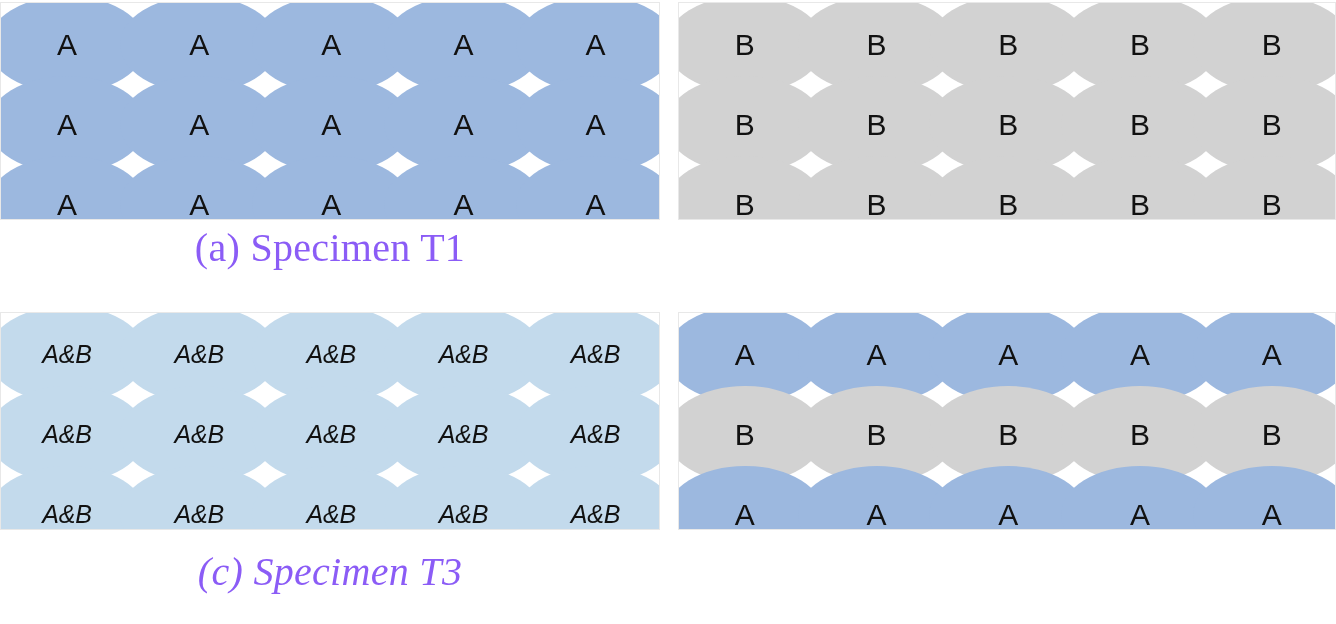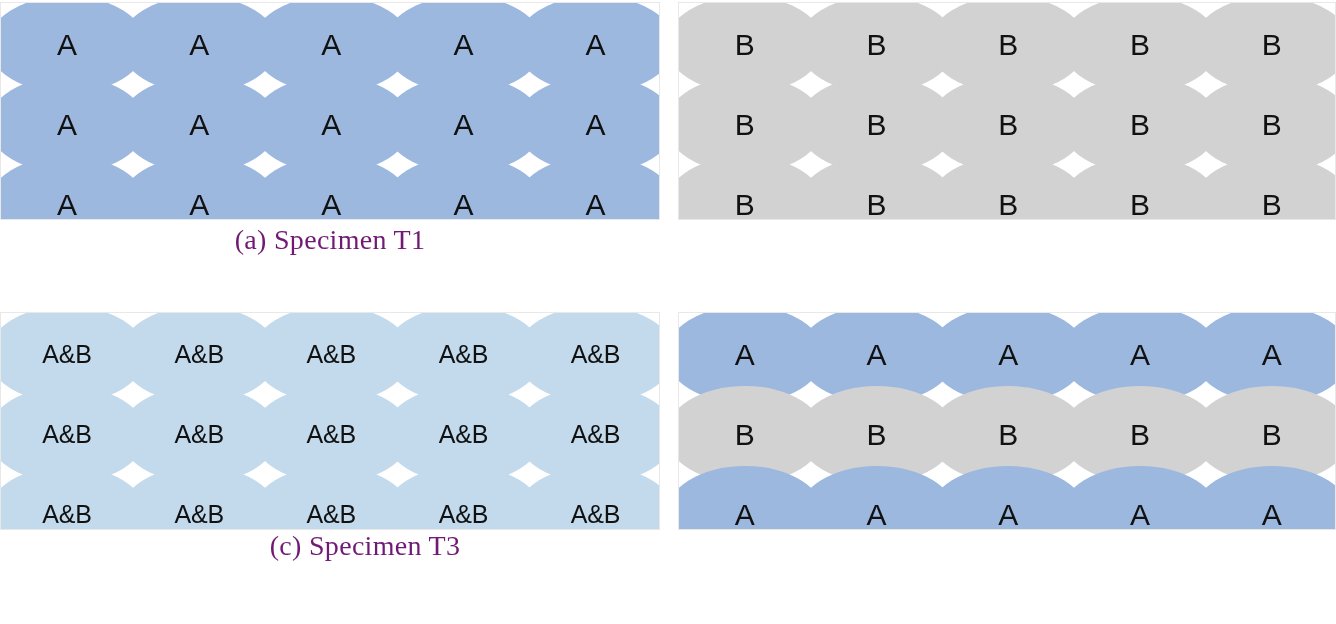--- a/index.html
+++ b/index.html
@@ -19,21 +19,21 @@
     width: 1336px;
     height: 624px;
     background: #ffffff;
   }
   .panel-cell {
     position: absolute;
   }
   
   #cell-a { left: 0px;   top: 2px;   width: 660px; height: 308px; }
   #cell-b { left: 678px; top: 2px;   width: 658px; height: 308px; }
-  #cell-c { left: 0px;   top: 312px; width: 660px; height: 310px; }
+  #cell-c { left: 0px;   top: 312px; width: 660px; height: 310px; font-style: italic; }
   #cell-d { left: 678px; top: 312px; width: 658px; height: 310px; }
 
   .panel-box {
     position: relative;
     width: 100%;
     height: 218px;
     box-sizing: border-box;
     border: 1.5px solid #e8e8e8;
     background: #ffffff;
     overflow: hidden;
@@ -69,25 +69,25 @@
     font-weight: 400;
     letter-spacing: -0.2px;
   }
   .caption {
     position: absolute;
     left: 0;
     top: 222px;
     width: 100%;
     text-align: center;
     font-family: "Liberation Serif", serif;
-    font-size: 28px;
-    color: #701a75;
+    font-size: 40px;
+    color: #8b5cf6;
     letter-spacing: 0.3px;
   }
-  #cell-c .caption, #cell-d .caption { top: 218px; margin-left: 35px; }
+  #cell-c .caption, #cell-d .caption { top: 236px; }
 </style>
 </head>
 <body>
 
 <div class="figure">
 
   <div class="panel-cell" id="cell-a">
     <div class="panel-box">
       <div class="ellipse-layer">
           <div class="ellipse" style="width: 158.554px; height: 97.6px; left: -13.2129px; top: -7.2px; background: rgb(156, 184, 223);">

